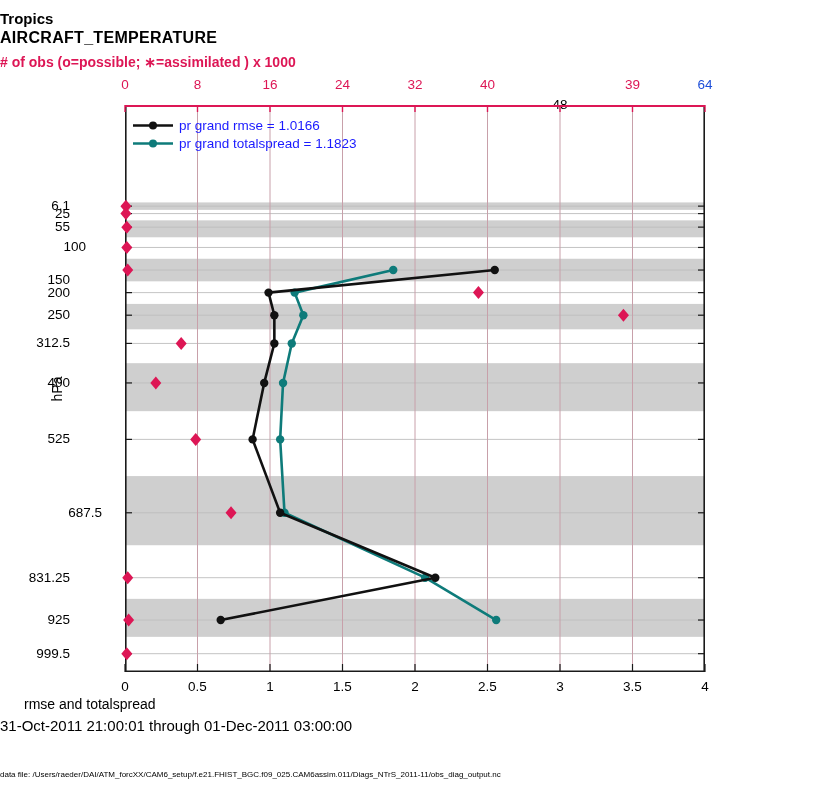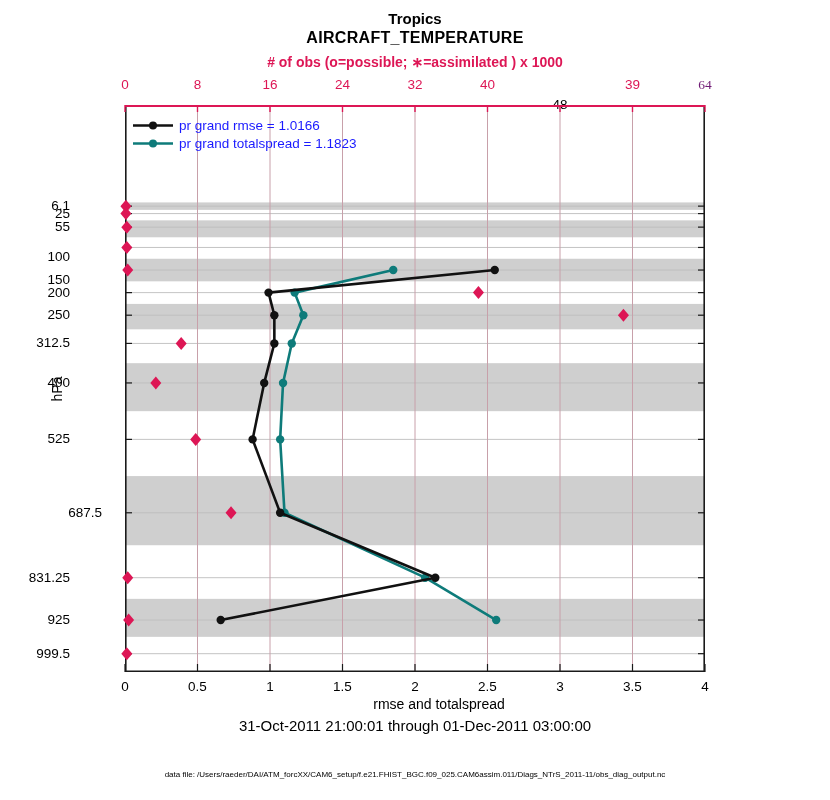--- a/index.html
+++ b/index.html
@@ -1,18 +1,18 @@
 <!DOCTYPE html>
 <html><head>
 <meta charset="utf-8">
 <style>
   html,body{margin:0;padding:0;background:#fff;}
   #fig{position:relative;width:830px;height:800px;background:#fff;overflow:hidden;
        font-family:"Liberation Sans", sans-serif;color:#000;}
-  .ctr{position:absolute;left:0;width:830px;text-align:center;}
+  .ctr{position:absolute;left:0;width:830px;}
   .l1{top:10px;font-size:15px;font-weight:bold;}
   .l2{top:29px;font-size:16px;font-weight:bold;letter-spacing:.3px;}
   .obslabel{top:54px;font-size:14px;font-weight:bold;}
   .ylab{position:absolute;left:30px;top:381px;width:54px;text-align:center;
         font-size:14px;transform:rotate(-90deg);}
   #plot{position:absolute;left:125px;top:105px;width:580px;height:567px;}
   #plotSvg{position:absolute;left:0;top:0;overflow:visible;}
   .tick-label{position:absolute;width:70px;height:16px;line-height:16px;font-size:13.5px;}
   .ytick{left:48px;text-align:right;}
   .xtick{width:60px;text-align:center;}
@@ -34,27 +34,27 @@
 
   <div id="topTicks">
       <span class="tick-label xtick" style="left: 95px; top: 77px; color: rgb(221, 22, 85);">0</span>
       <span class="tick-label xtick" style="left: 167.5px; top: 77px; color: rgb(221, 22, 85);">8</span>
       <span class="tick-label xtick" style="left: 240px; top: 77px; color: rgb(221, 22, 85);">16</span>
       <span class="tick-label xtick" style="left: 312.5px; top: 77px; color: rgb(221, 22, 85);">24</span>
       <span class="tick-label xtick" style="left: 385px; top: 77px; color: rgb(221, 22, 85);">32</span>
       <span class="tick-label xtick" style="left: 457.5px; top: 77px; color: rgb(221, 22, 85);">40</span>
       <span class="tick-label xtick" style="left: 530px; top: 77px; color: #000000; margin-top: 20px;">48</span>
       <span class="tick-label xtick" style="left: 602.5px; top: 77px; color: rgb(221, 22, 85);">39</span>
-      <span class="tick-label xtick" style="left: 675px; top: 77px; color: #701a75; font-family: Liberation Serif, serif;">64</span>
+      <span class="tick-label xtick" style="left: 675px; top: 77px; color: #1d4ed8;">64</span>
     </div>
   <div id="yLabels">
       <span class="tick-label ytick" style="left: 0px; top: 198.139px;">6.1</span>
       <span class="tick-label ytick" style="left: 0px; top: 205.59px;">25</span>
       <span class="tick-label ytick" style="left: 0px; top: 219.138px;">55</span>
-      <span class="tick-label ytick" style="left: 0px; top: 239.46px; margin-top: 10px;">100</span>
+      <span class="tick-label ytick" style="left: 16px; top: 239.46px;">100</span>
       <span class="tick-label ytick" style="left: 0px; top: 272px;">150</span>
       <span class="tick-label ytick" style="left: 0px; top: 284.62px;">200</span>
       <span class="tick-label ytick" style="left: 0px; top: 307.2px;">250</span>
       <span class="tick-label ytick" style="left: 0px; top: 335.425px;">312.5</span>
       <span class="tick-label ytick" style="left: 0px; top: 374.94px;">400</span>
       <span class="tick-label ytick" style="left: 0px; top: 431.39px;">525</span>
       <span class="tick-label ytick" style="left: 0px; top: 504.775px; margin-left: 32px;">687.5</span>
       <span class="tick-label ytick" style="left: 0px; top: 569.692px;">831.25</span>
       <span class="tick-label ytick" style="left: 0px; top: 612.03px;">925</span>
       <span class="tick-label ytick" style="left: 0px; top: 645.674px;">999.5</span>

